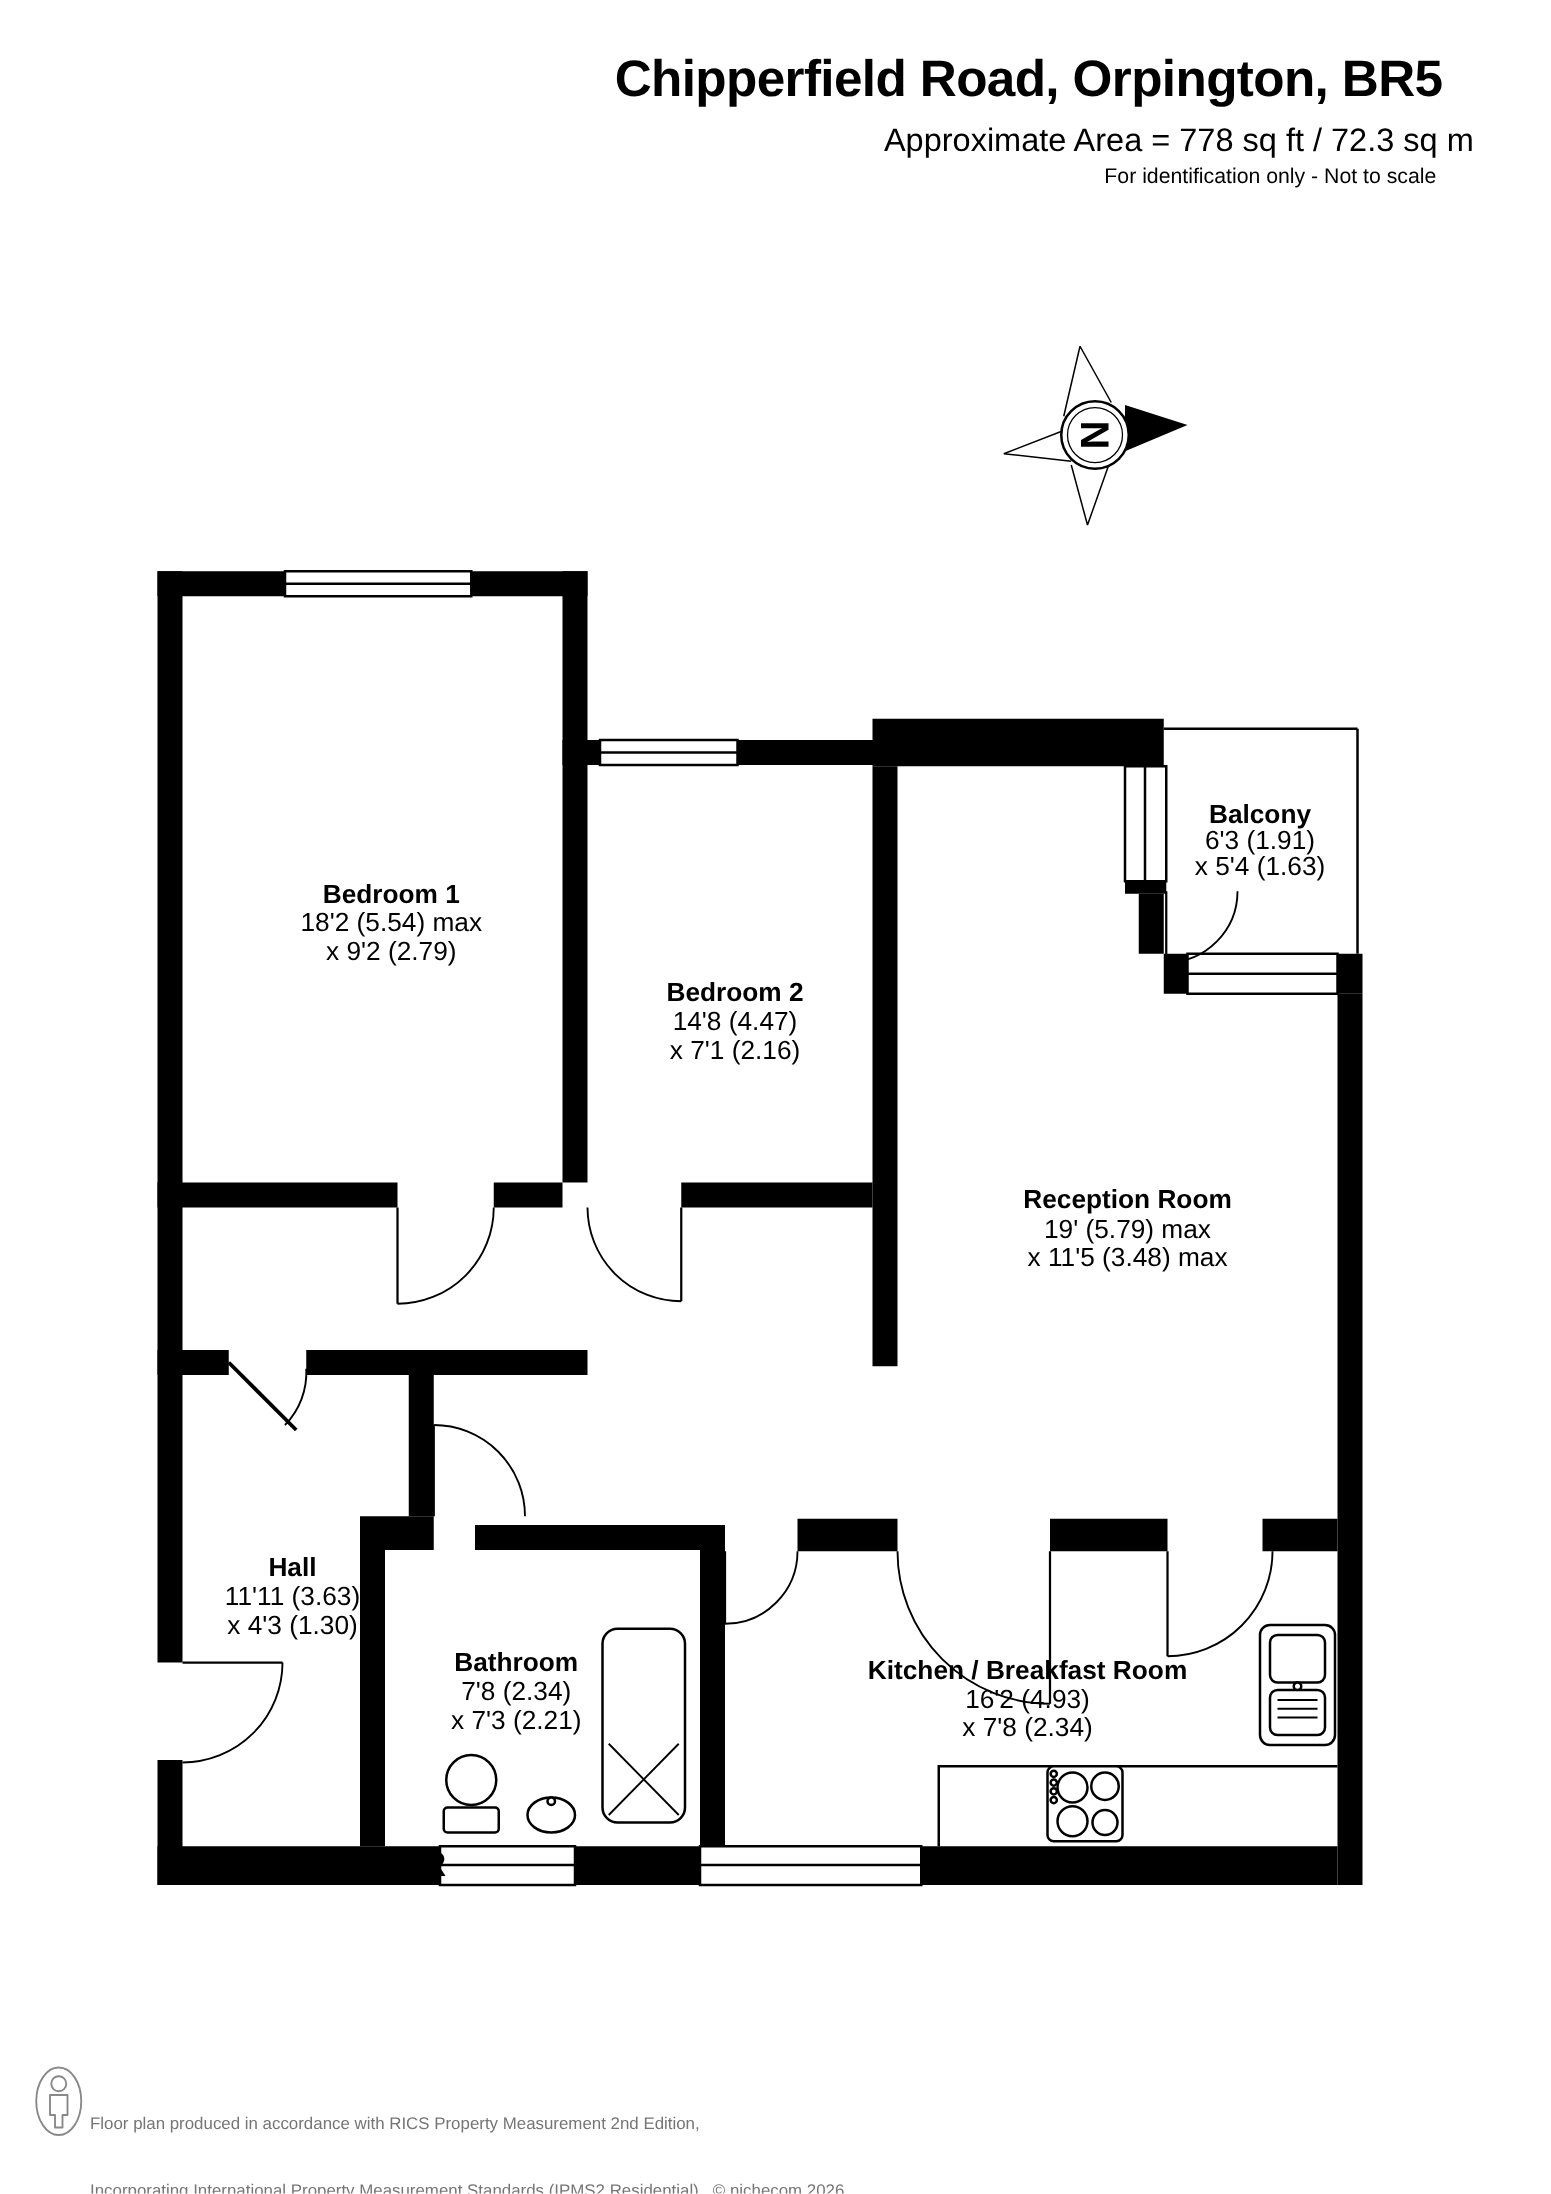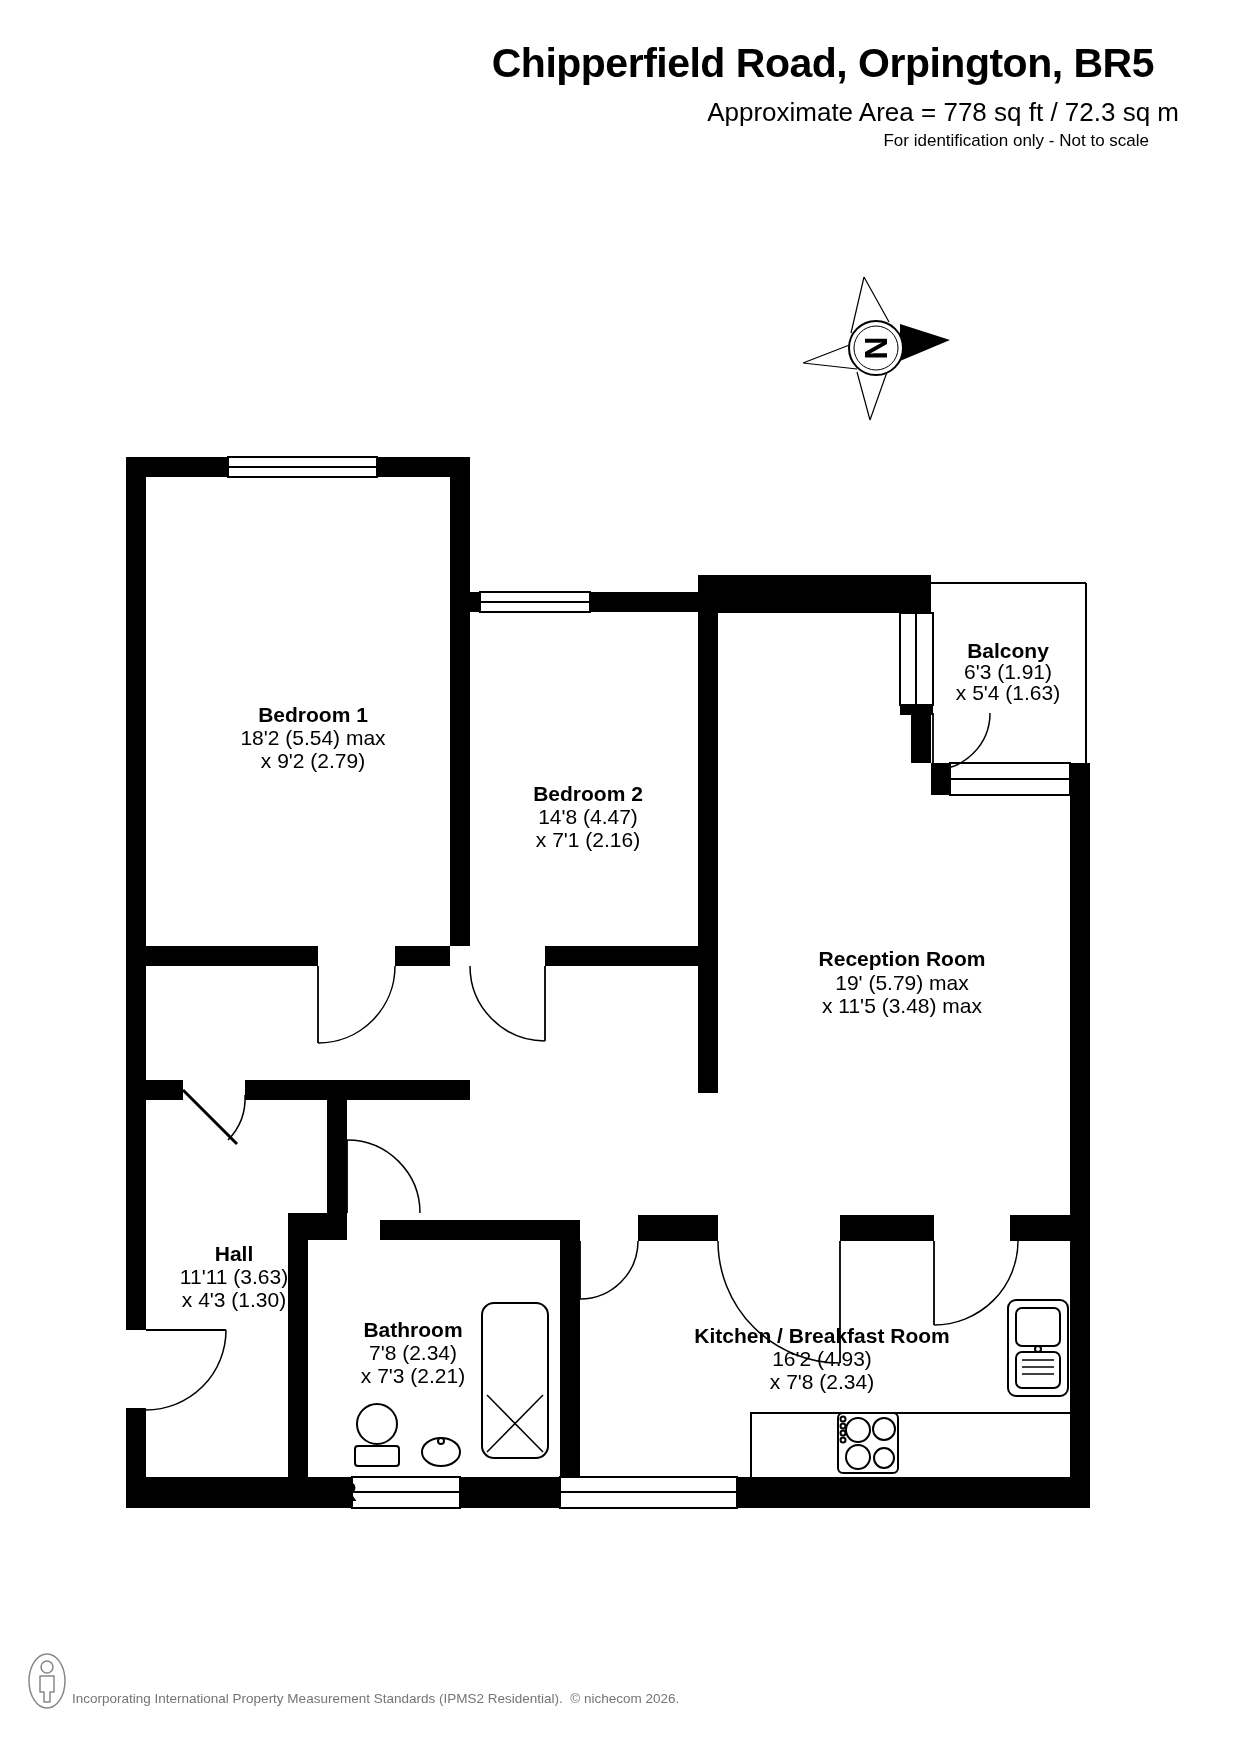--- a/index.html
+++ b/index.html
@@ -243,18 +243,19 @@
 
   <div id="floorlabel">SECOND FLOOR</div>
 
   <div id="footer">
     <svg class="ficon" width="40" height="58" viewBox="0 0 40 58">
       <ellipse cx="19" cy="29" rx="18" ry="27" fill="none" stroke="#888" stroke-width="1.5"></ellipse>
       <circle cx="19" cy="15" r="6" fill="none" stroke="#888" stroke-width="1.5"></circle>
       <path d="M 12 24 L 26 24 L 26 40 L 22 40 L 22 50 L 16 50 L 16 40 L 12 40 Z" fill="none" stroke="#888" stroke-width="1.5" stroke-linejoin="round"></path>
     </svg>
     <div class="ftxt">
+      <div>Floor plan produced in accordance with RICS Property Measurement 2nd Edition,</div>
       <div><span>Incorporating International Property Measurement Standards (IPMS2 Residential).</span><span>  © nichecom 2026.</span></div>
       
     </div>
   </div>
 
 </div>
 
 </body></html>

